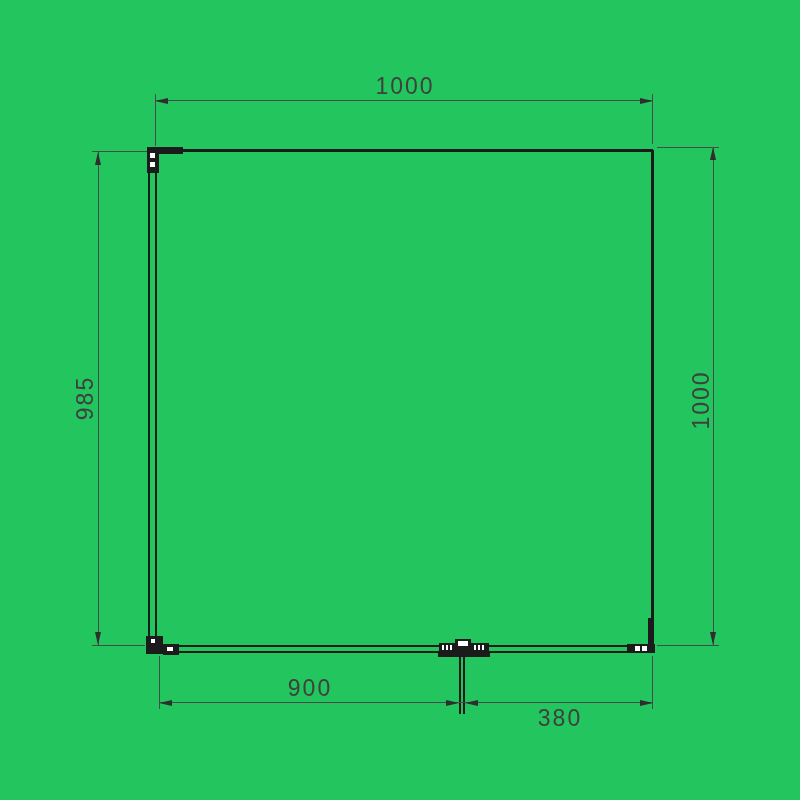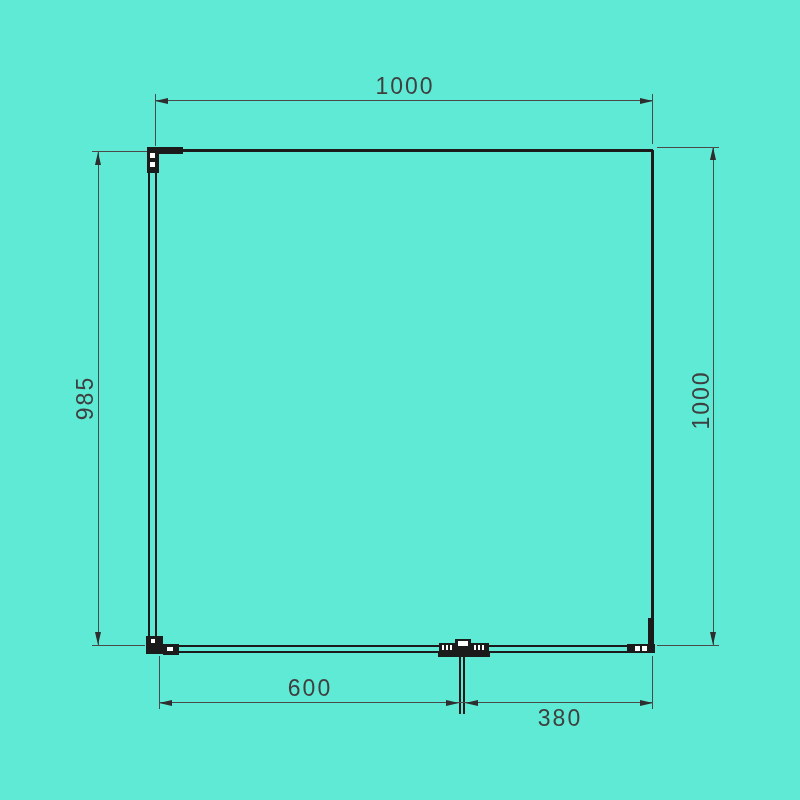--- a/index.html
+++ b/index.html
@@ -1,17 +1,17 @@
 <!DOCTYPE html>
 <html><head>
 <meta charset="utf-8">
 <style>
   html,body{margin:0;padding:0;background:#ffffff;}
   .canvas{
-    position:relative;width:800px;height:800px;background:#5eead4;overflow:hidden;
+    position:relative;width:800px;height:800px;background:#22c55e;overflow:hidden;
     font-family:"Liberation Sans", sans-serif;
   }
   
   .ln{position:absolute;background:#1b1b1b;}
   
   .wh{position:absolute;background:#ffffff;}
   
   .dln{position:absolute;background:#4a4a4a;}
   
   .dtxt{
@@ -106,17 +106,17 @@
   </div>
 
   <div>
     <div class="dln" style="left:159px;top:702px;width:494px;height:1px;"></div>
     <div class="arr l" style="left:159px;top:700px;"></div>
     <div class="arr r" style="left:446px;top:700px;"></div>
     <div class="arr l" style="left:465px;top:700px;"></div>
     <div class="arr r" style="left:640px;top:700px;"></div>
     <div class="dln" style="left:159px;top:656px;width:1px;height:53px;"></div>
     <div class="dln" style="left:652px;top:656px;width:1px;height:53px;"></div>
-    <div class="dtxt" style="left:270px;top:676px;width:80px;">600</div>
+    <div class="dtxt" style="left:270px;top:676px;width:80px;">900</div>
     <div class="dtxt" style="left:520px;top:676px;width:80px;margin-top:30px;">380</div>
   </div>
 
 </div>
 
 </body></html>

